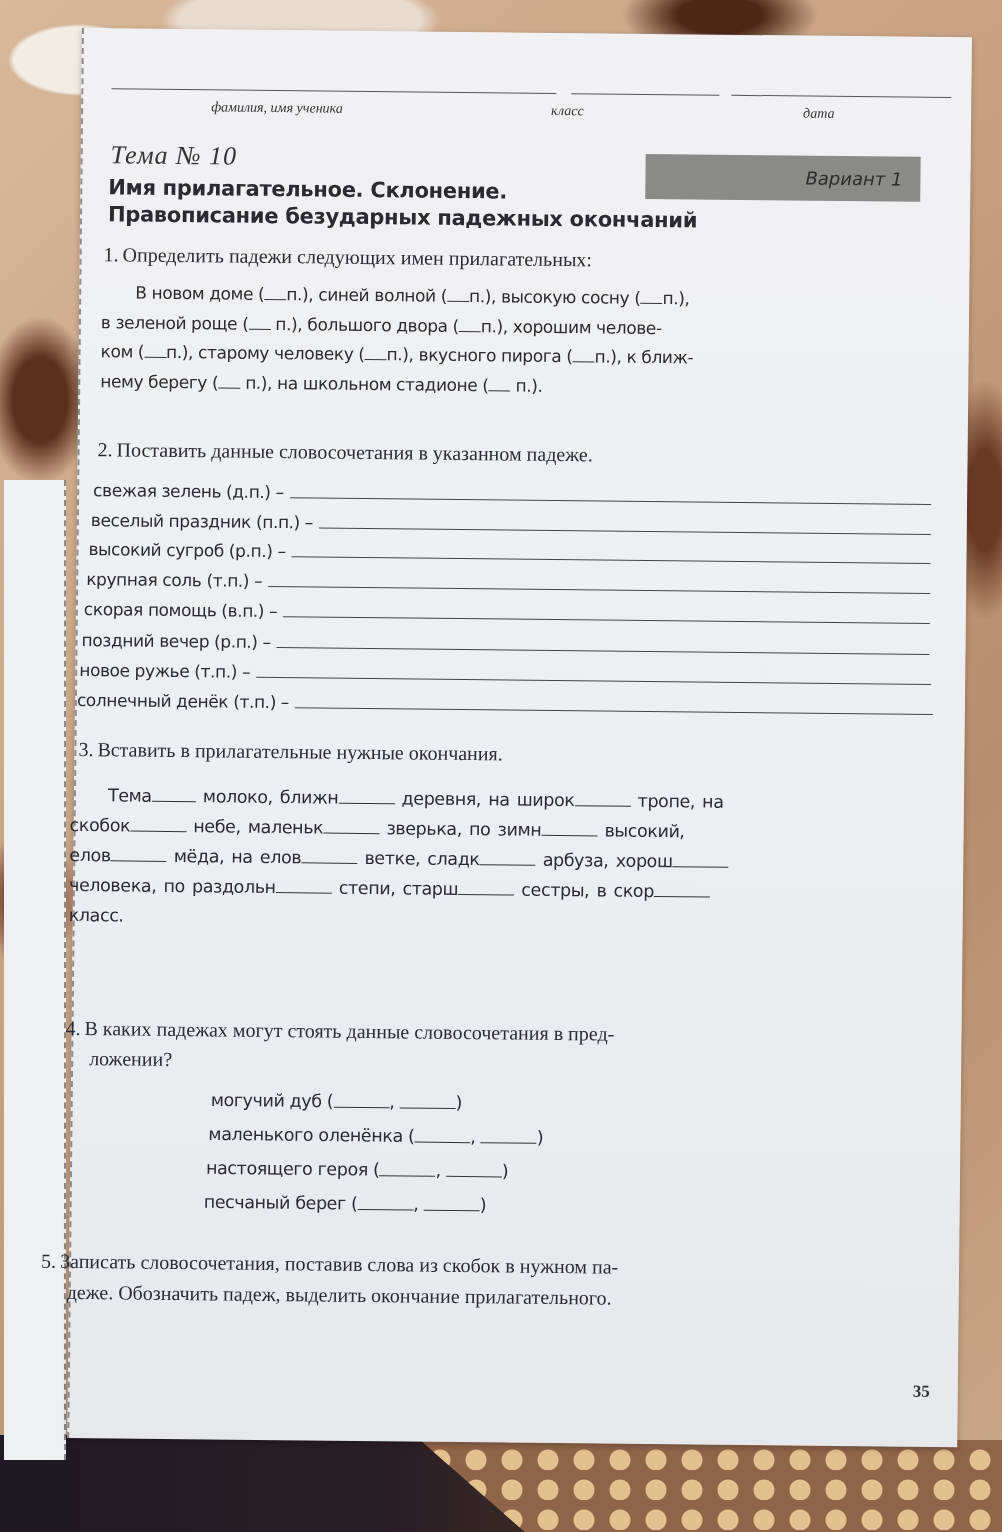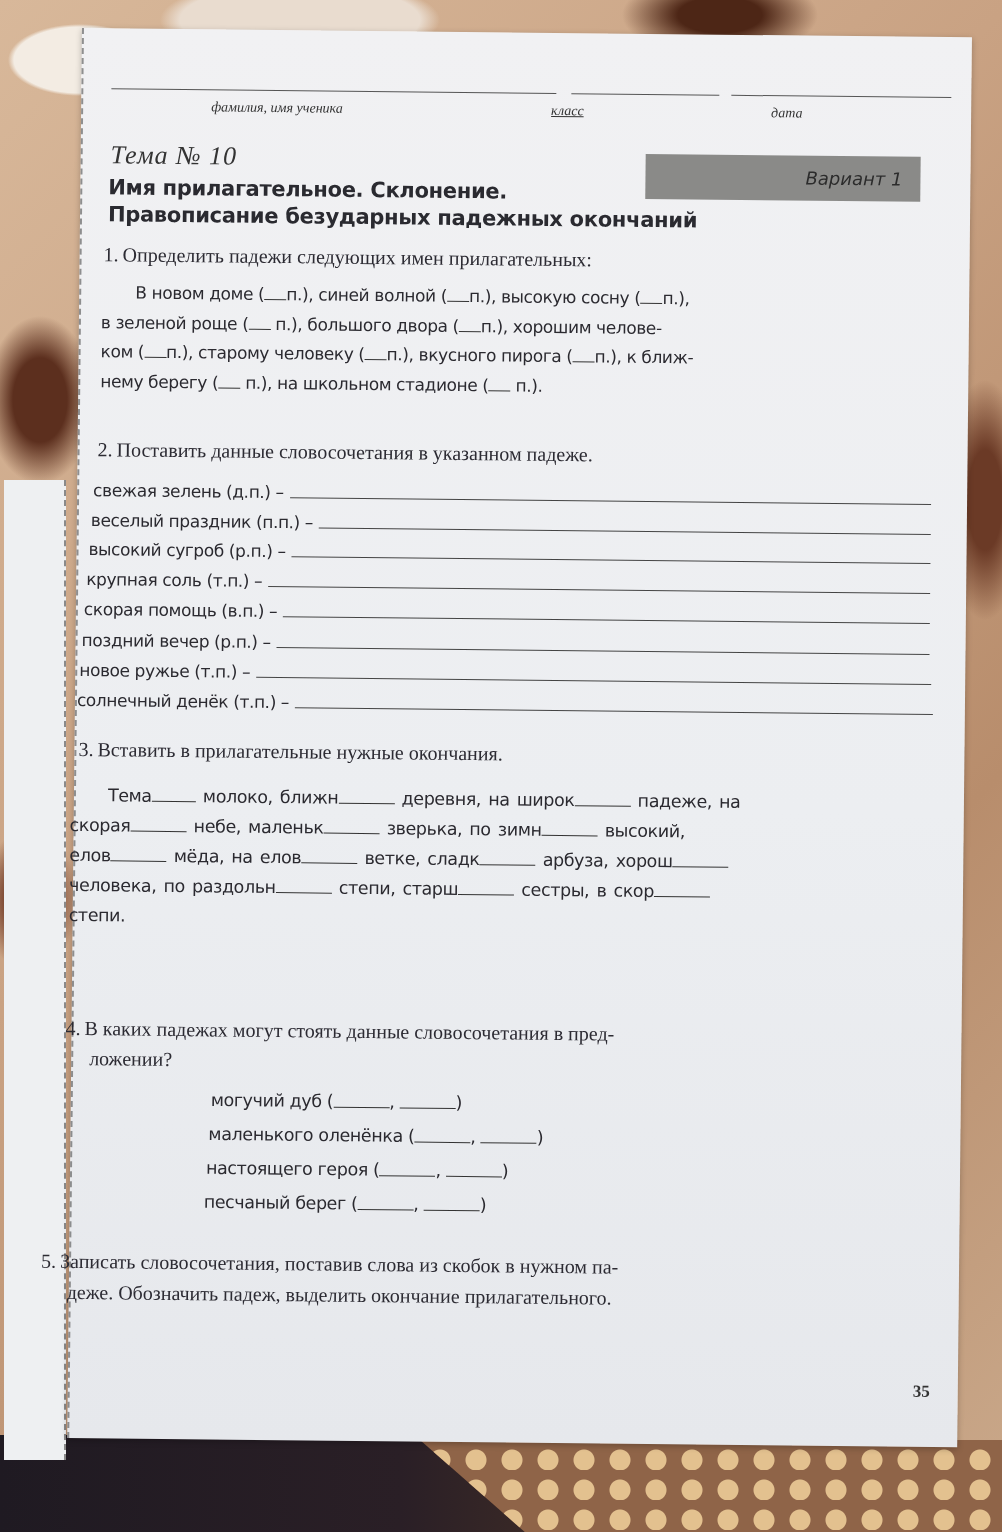--- a/index.html
+++ b/index.html
@@ -48,22 +48,22 @@
     .header-lines { position: absolute; top: 60px; left: 30px; width: 840px; height: 40px; }
     .hl { position: absolute; top: 0; border-top: 1.5px solid #555; }
     .hl.name { left: 0; width: 445px; }
     .hl.cls { left: 460px; width: 148px; }
     .hl.date { left: 620px; width: 220px; }
     .hlabel {
       position: absolute; top: 10px; font-family: "Liberation Serif", serif; font-style: italic;
       font-size: 14px; color: #333;
     }
     .hlabel.name { left: 100px; }
-    .hlabel.cls { left: 440px; text-decoration: underline; }
-    .hlabel.date { left: 660px; }
+    .hlabel.cls { left: 440px; }
+    .hlabel.date { left: 692px; }
 
     .tema {
       position: absolute; left: 30px; top: 112px;
       font-family: "Liberation Serif", serif; font-style: italic; font-size: 26px; color: #333;
       letter-spacing: 1px;
     }
     .title {
       position: absolute; left: 28px; top: 146px;
       font-family: "DejaVu Sans", sans-serif; font-weight: bold; font-size: 21px; line-height: 27px;
       color: #2a2a30; letter-spacing: -0.3px;
@@ -187,33 +187,33 @@
     <div class="phrase-row" style="left:2px; top:662px; width:856px;">
         <span>солнечный денёк (т.п.) –</span>
         <span class="line"></span>
       </div>
 
     <div class="task-head" style="left:4px; top:710px;">
       <span class="task-num">3.</span><span>Вставить в прилагательные нужные окончания.</span>
     </div>
     <div class="body-text" style="left:-4px; top:752px; width:870px; font-size:17.5px; line-height:30px; word-spacing:2px;">
       <div style="padding-left:38px;">
-        <span>Тема</span><span class="blank m"></span><span> молоко, ближн</span><span class="blank l"></span><span> деревня, на широк</span><span class="blank l"></span><span> падеже, на</span>
-      </div>
-      <div>
-        <span>скорая</span><span class="blank l"></span><span> небе, маленьк</span><span class="blank l"></span><span> зверька, по зимн</span><span class="blank l"></span><span> высокий,</span>
+        <span>Тема</span><span class="blank m"></span><span> молоко, ближн</span><span class="blank l"></span><span> деревня, на широк</span><span class="blank l"></span><span> тропе, на</span>
+      </div>
+      <div>
+        <span>скобок</span><span class="blank l"></span><span> небе, маленьк</span><span class="blank l"></span><span> зверька, по зимн</span><span class="blank l"></span><span> высокий,</span>
       </div>
       <div>
         <span>елов</span><span class="blank l"></span><span> мёда, на елов</span><span class="blank l"></span><span> ветке, сладк</span><span class="blank l"></span><span> арбуза, хорош</span><span class="blank l"></span>
       </div>
       <div>
         <span>человека, по раздольн</span><span class="blank l"></span><span> степи, старш</span><span class="blank l"></span><span> сестры, в скор</span><span class="blank l"></span>
       </div>
       <div>
-        <span>степи.</span>
+        <span>класс.</span>
       </div>
     </div>
 
     <div class="task-head" style="left:-6px; top:985px; line-height:30px;">
       <div><span class="task-num">4.</span><span>В каких падежах могут стоять данные словосочетания в пред-</span></div>
       <div style="padding-left:24px;">ложении?</div>
     </div>
     <div class="case-row" style="left:140px; top:1058px;">
       <span>могучий дуб (</span><span class="blank l"></span>, <span class="blank l"></span>)
     </div>

